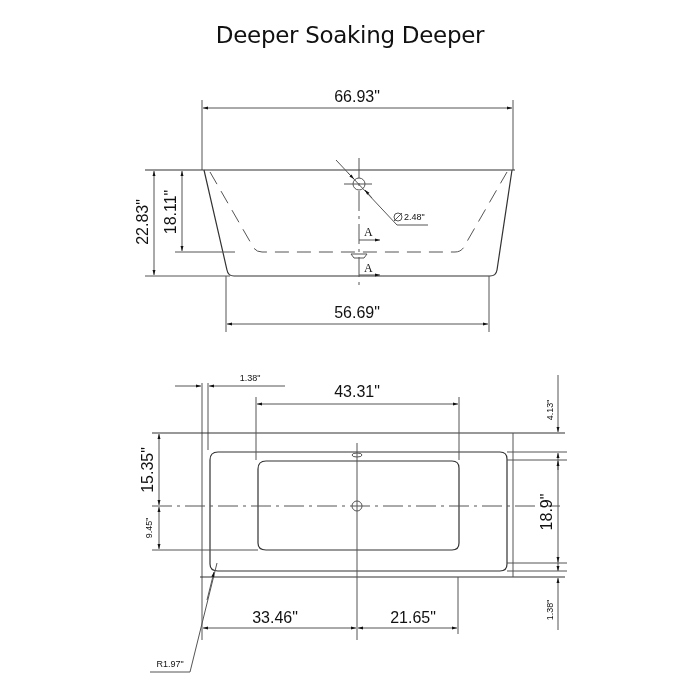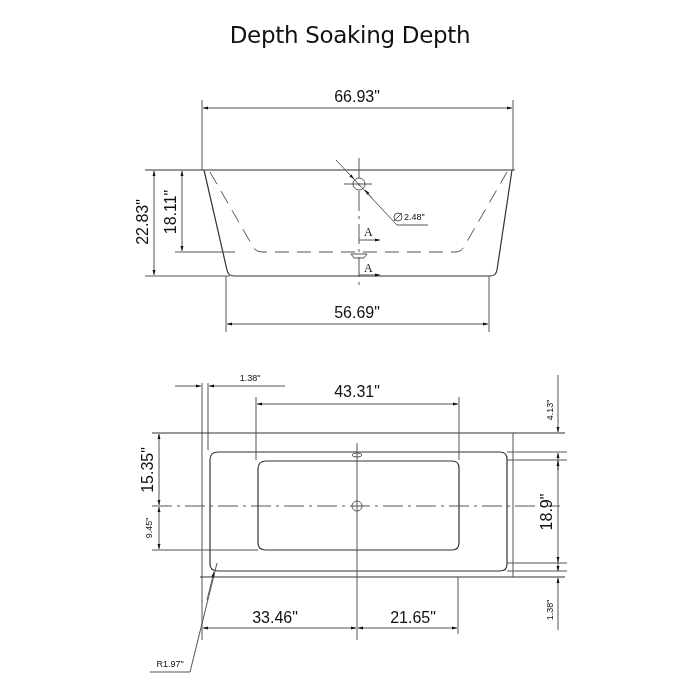--- a/index.html
+++ b/index.html
@@ -10,21 +10,21 @@
   .lnd { stroke: #333; stroke-width: 1.2; fill: none; }
   .dash { stroke: #555; stroke-width: 1; fill: none; stroke-dasharray: 14 8; }
   .center { stroke: #555; stroke-width: 1; fill: none; stroke-dasharray: 20 5 3 5; }
   .dim-lg { font-family: "Liberation Sans", sans-serif; font-size: 16px; fill: #111; }
   .dim-sm { font-family: "Liberation Sans", sans-serif; font-size: 9px; fill: #111; }
   .sec { font-family: "Liberation Serif", serif; font-size: 12px; fill: #111; }
 </style>
 </head>
 <body>
 
-<div class="title">Depth Soaking Depth</div>
+<div class="title">Deeper Soaking Deeper</div>
 
 <svg width="700" height="700" viewBox="0 0 700 700">
   <defs>
     <marker id="arr" viewBox="0 0 10 10" refX="10" refY="5" markerWidth="9" markerHeight="5" orient="auto-start-reverse">
       <path d="M0,2 L10,5 L0,8 z" fill="#111"></path>
     </marker>
   </defs>
 
   <g>
 

